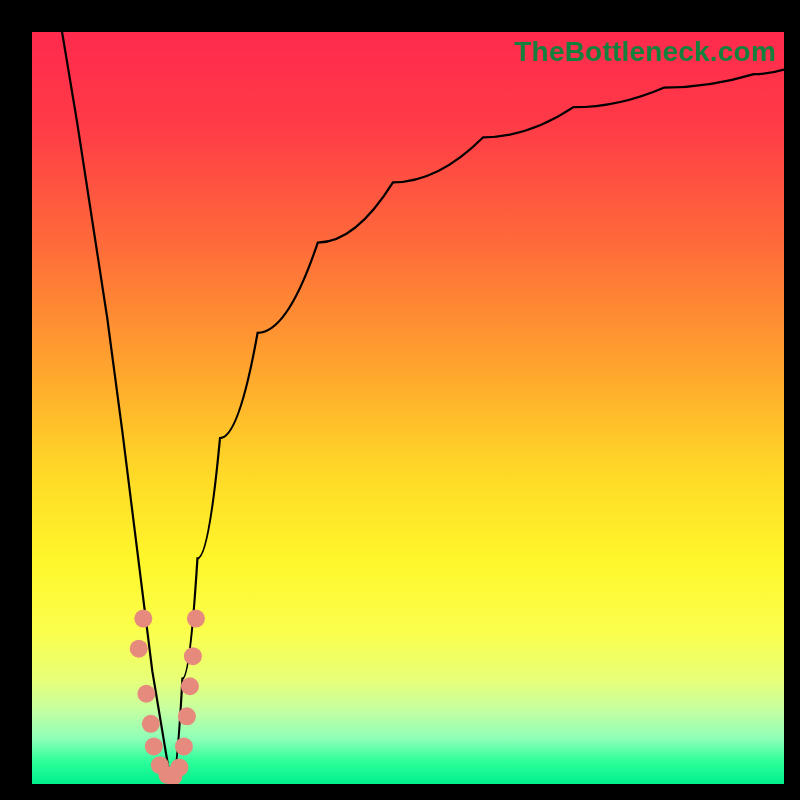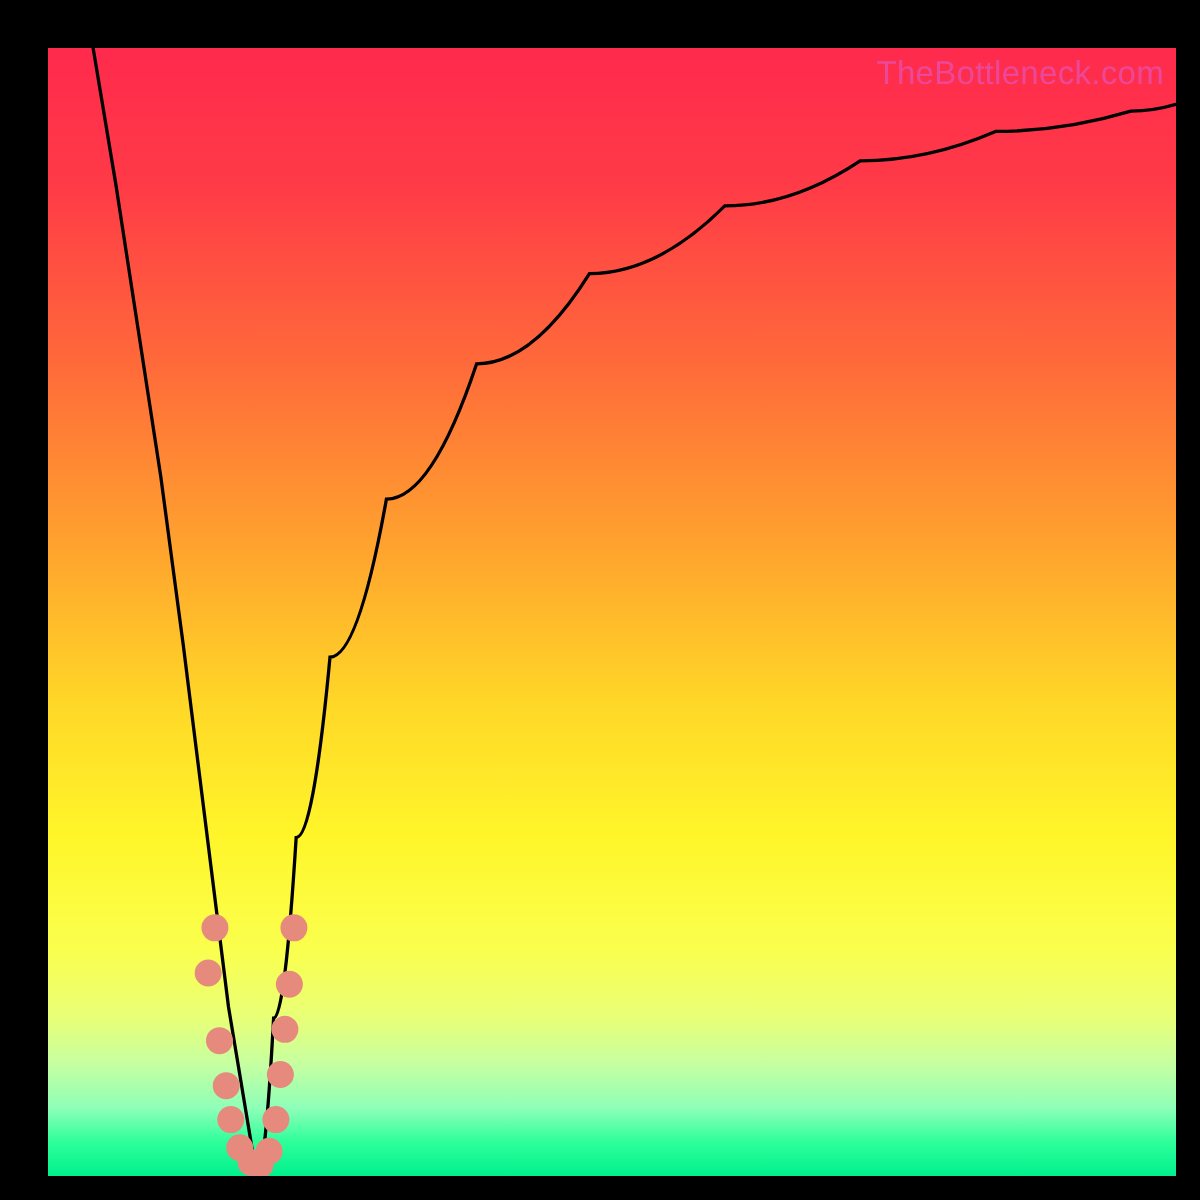--- a/index.html
+++ b/index.html
@@ -39,24 +39,25 @@
       #e8ff77 86%,
       #c7ffa0 90%,
       #8effb8 94%,
       #2dff9a 97%,
       #00f08c 100%);
   }
   .watermark {
     position: absolute;
     top: 4px;
     right: 8px;
-    color: #ec4899;
-    font-size: 22px;
+    color: #15803d;
+    font-size: 28px;
     letter-spacing: 0.2px;
     user-select: none;
+    font-weight: bold;
   }
   svg.curves {
     position: absolute;
     inset: 0;
   }
   .curve {
     fill: none;
     stroke: #000;
     stroke-width: 2.2;
     stroke-linecap: round;

